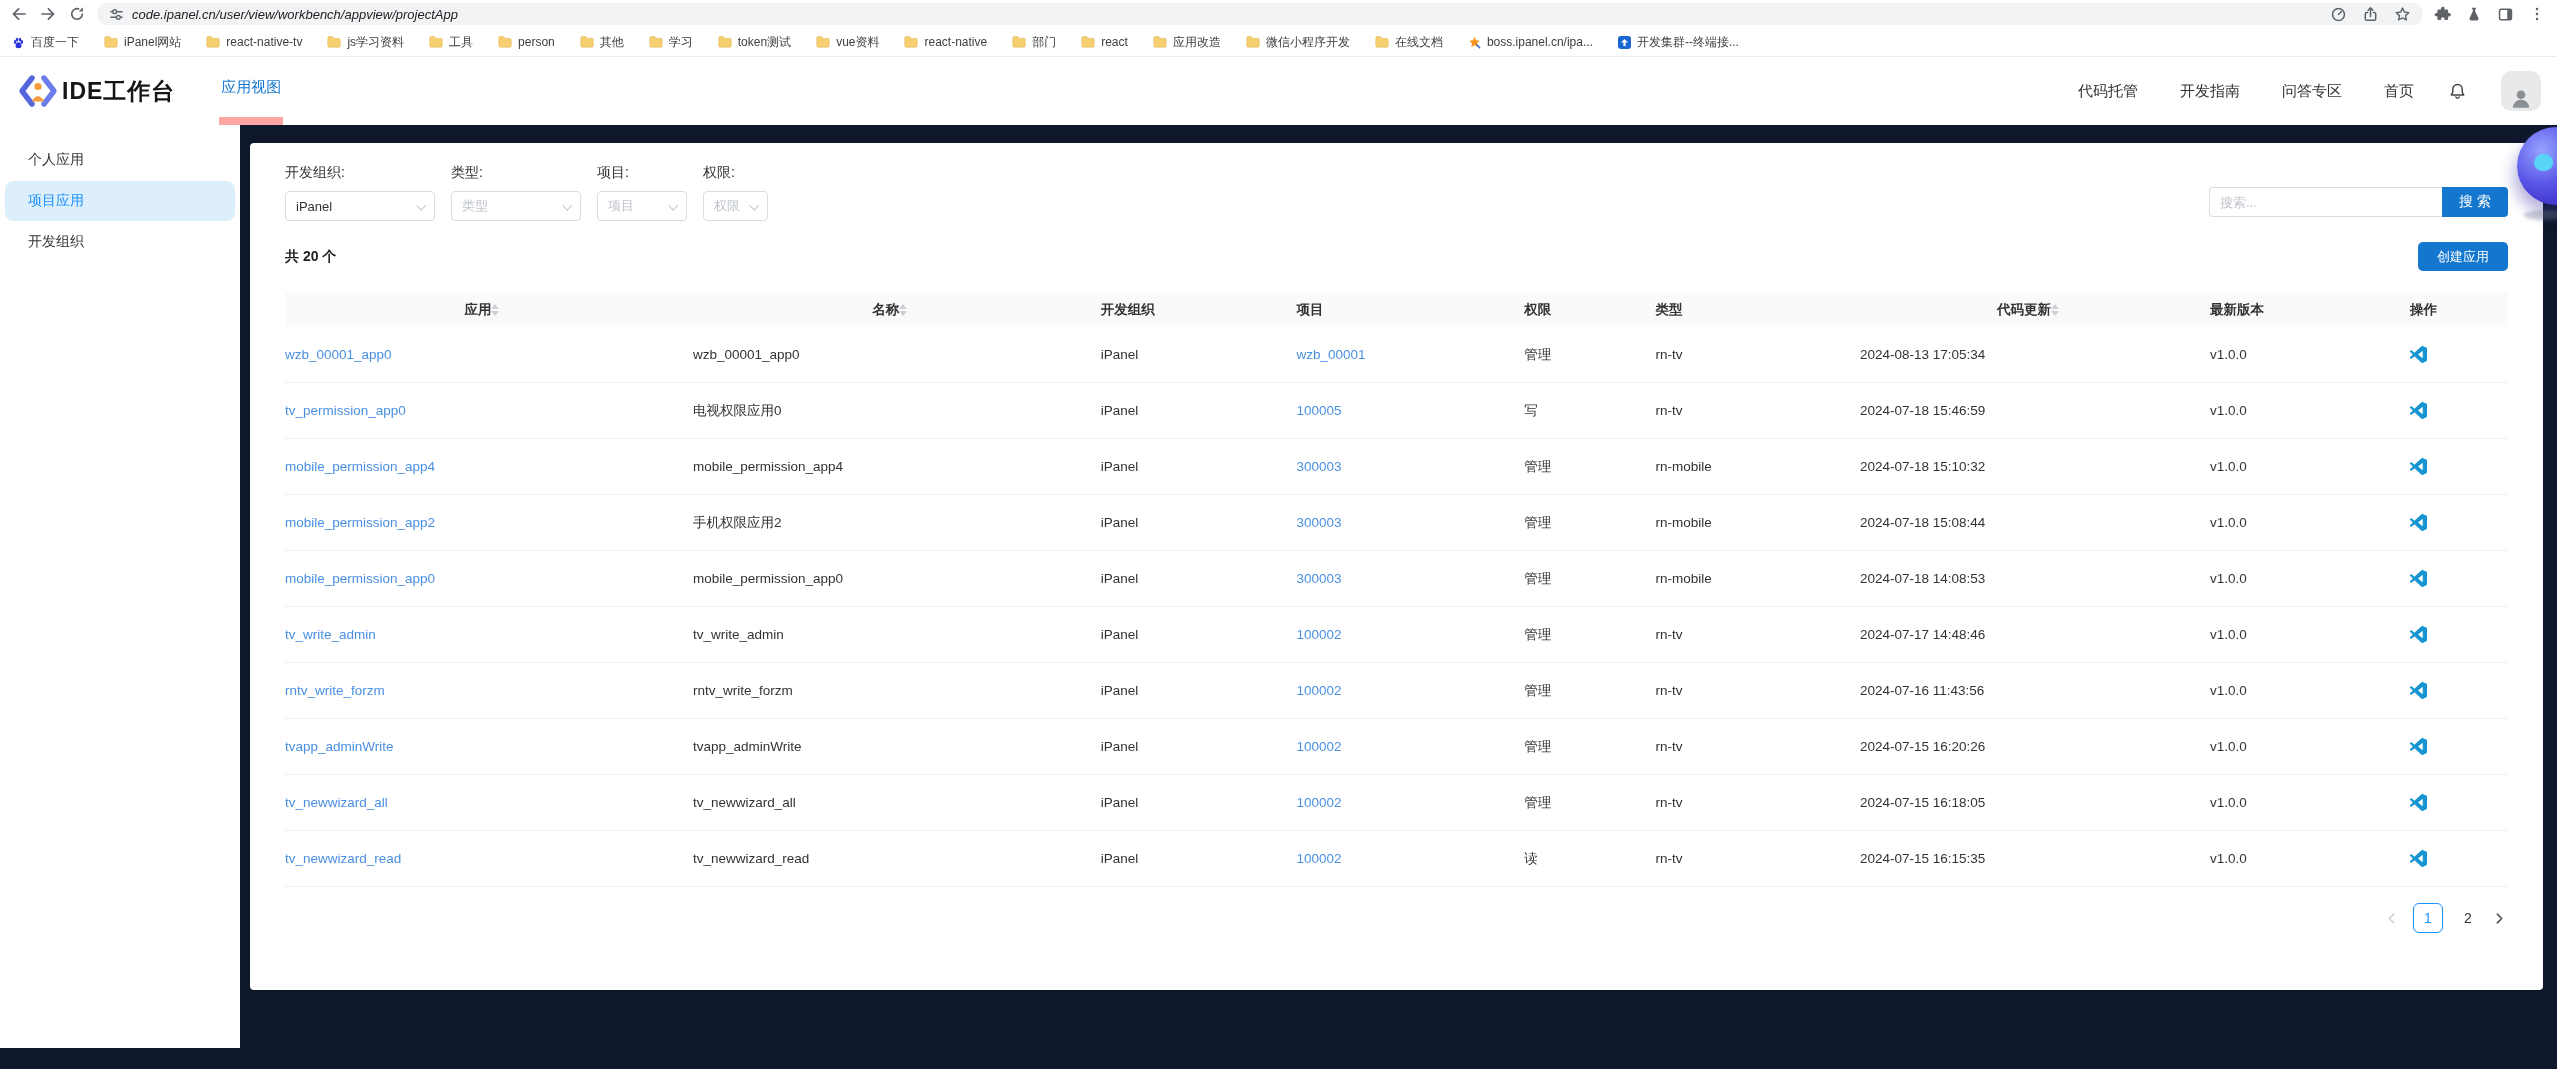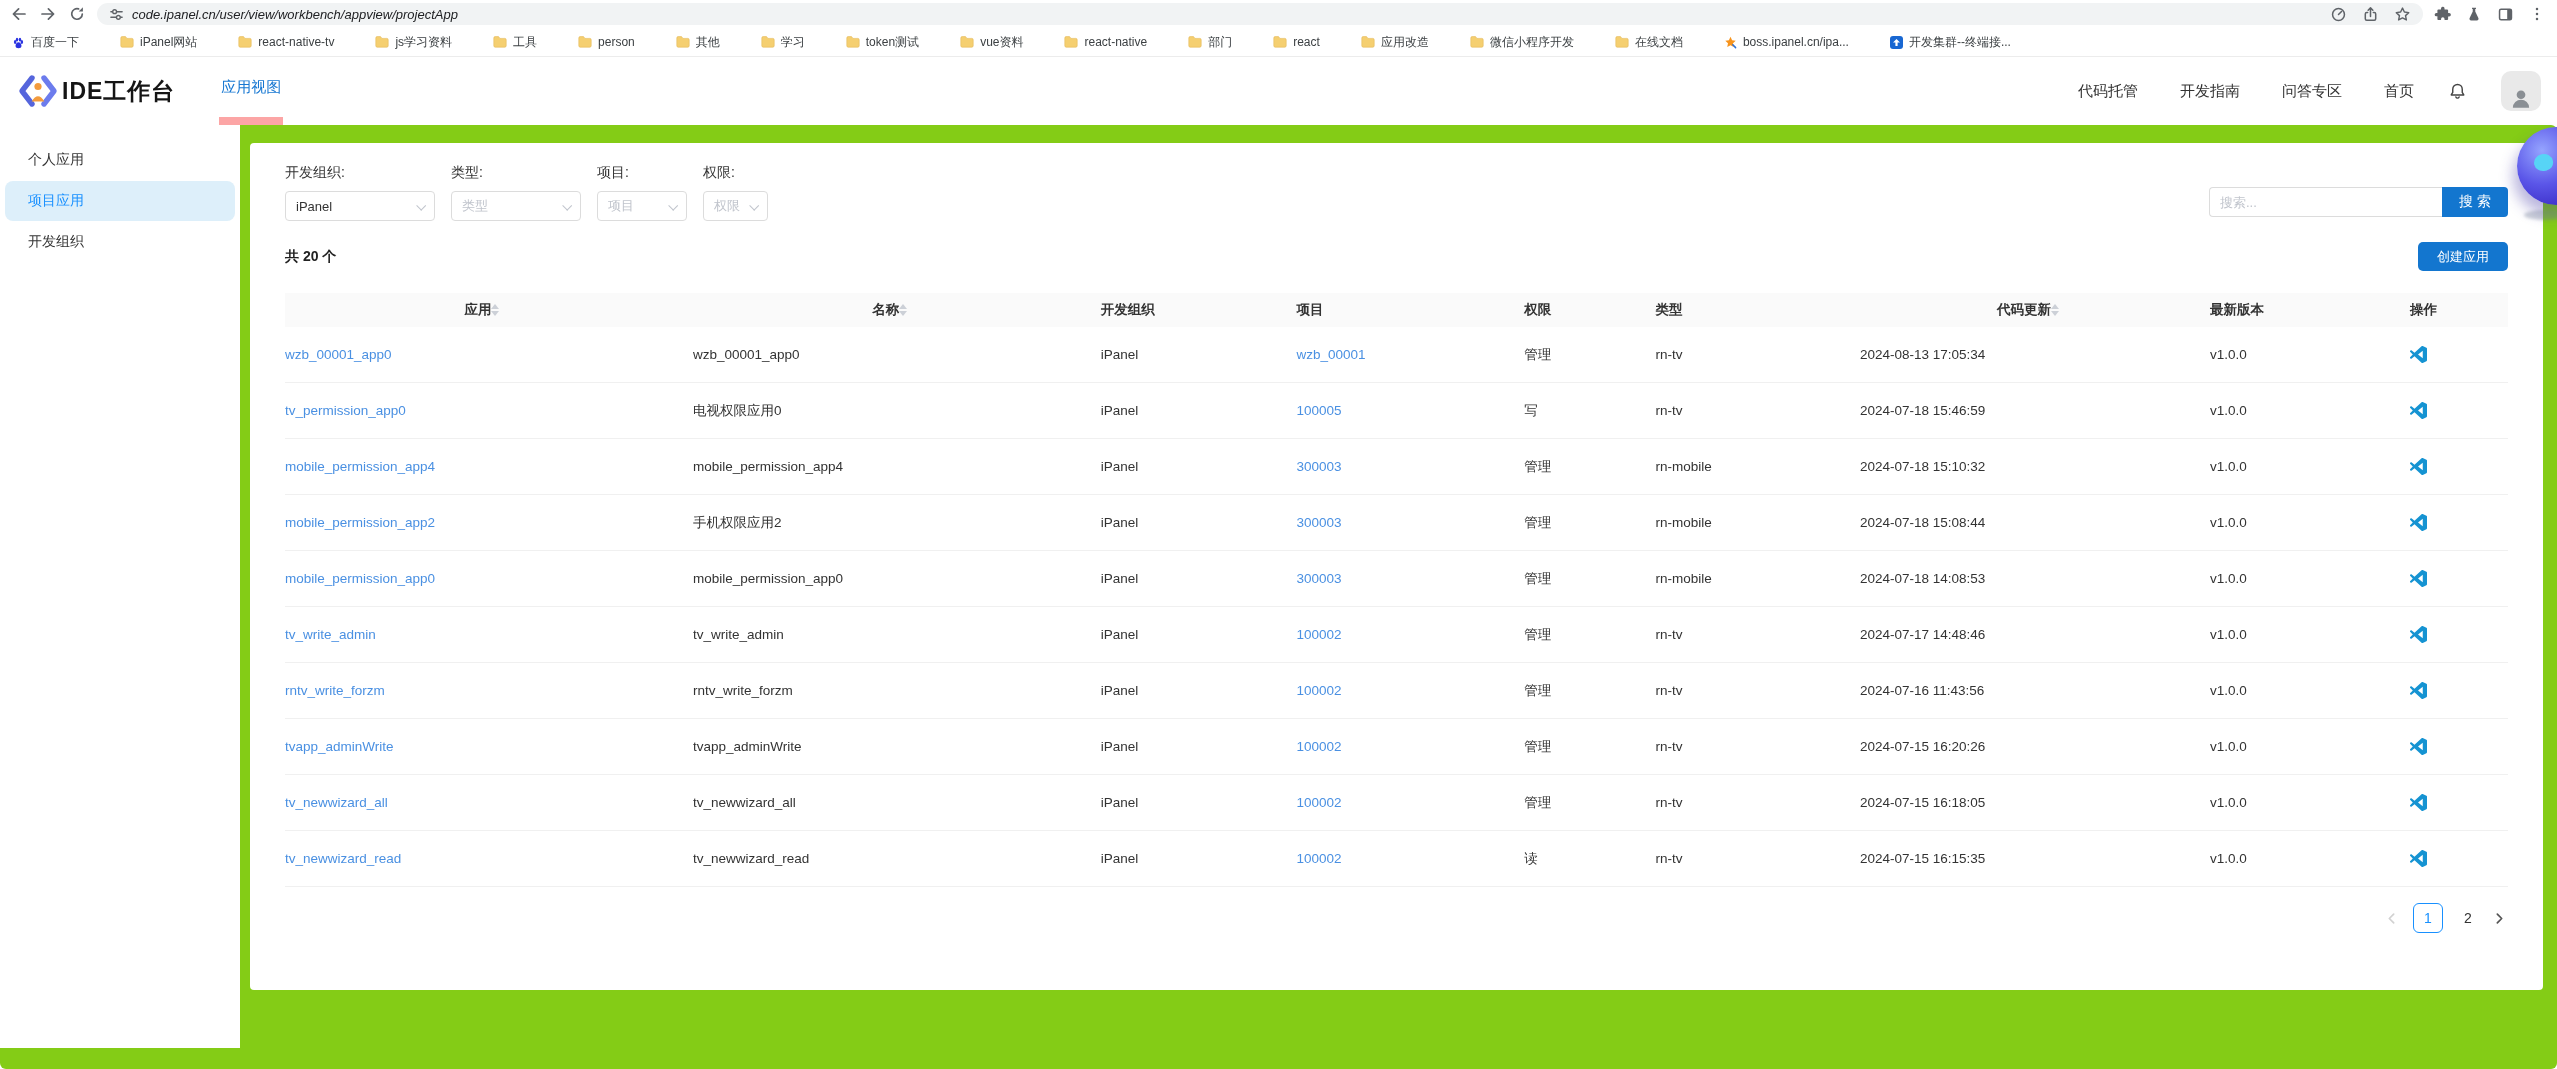--- a/index.html
+++ b/index.html
@@ -8,37 +8,37 @@
 
   
   .toolbar{position:absolute;top:0;left:0;right:0;height:28px;background:#fff;display:flex;align-items:center;font-style:italic;}
   .tb-btn{width:20px;height:20px;margin-left:9px;display:flex;align-items:center;justify-content:center;flex:0 0 auto;}
   .omnibox{flex:1;height:22px;background:#f1f3f4;border-radius:12px;margin-left:10px;display:flex;align-items:center;padding:0 12px;min-width:0;}
   .url{font-size:13px;color:#202124;margin-left:8px;flex:1;white-space:nowrap;overflow:hidden;}
   .omni-right{display:flex;gap:15px;align-items:center;flex:0 0 auto;}
   .toolbar-right{display:flex;align-items:center;gap:15px;padding:0 12px 0 11px;flex:0 0 auto;}
 
   
-  .bookmarks{position:absolute;top:28px;left:0;right:0;height:29px;background:#fff;display:flex;align-items:center;gap:41px;padding-left:12px;border-bottom:1px solid #ececec;overflow:hidden;}
+  .bookmarks{position:absolute;top:28px;left:0;right:0;height:29px;background:#fff;display:flex;align-items:center;gap:25px;padding-left:12px;border-bottom:1px solid #ececec;overflow:hidden;}
   .bookmark{display:flex;align-items:center;gap:6px;white-space:nowrap;font-size:12px;color:#3c4043;flex:0 0 auto;}
   .bm-icon{display:flex;align-items:center;}
 
   
   .app-header{position:absolute;top:57px;left:0;right:0;height:68px;background:#fff;display:flex;align-items:center;}
   .logo{display:flex;align-items:center;margin-left:18px;gap:4px;}
   .logo-title{font-size:23px;font-weight:bold;color:#151515;letter-spacing:1px;}
   .tab{margin-left:44px;height:68px;display:flex;align-items:center;font-size:15px;color:#1677d2;border-bottom:8px solid #fca5a5;padding:0 2px;}
   .header-right{margin-left:auto;display:flex;align-items:center;margin-right:16px;gap:34px;}
   .hnav{display:flex;gap:42px;font-size:15px;color:#333;}
   .hnav-link{cursor:pointer;white-space:nowrap;}
   .bell{display:flex;align-items:center;}
   .avatar{width:40px;height:40px;border-radius:10px;background:#e9e9e9;display:flex;align-items:flex-end;justify-content:center;overflow:hidden;}
 
   
-  .app-body{position:absolute;top:125px;left:0;right:0;bottom:0;background:#84cc16;border-radius:6px;}
+  .app-body{position:absolute;top:125px;left:0;right:0;bottom:0;background:#0f172a;}
   .sidebar{position:absolute;top:0;left:0;width:240px;height:923px;background:#fff;padding-top:14px;}
   .side-item{height:40px;margin:1px 5px;display:flex;align-items:center;padding-left:23px;font-size:14px;color:#333;border-radius:8px;cursor:pointer;}
   .side-item.active{background:#ddeffa;color:#1890ff;}
 
   .card{position:absolute;left:250px;top:18px;width:2293px;height:847px;background:#fff;border-radius:4px;padding:0 35px;}
 
   .filters-row{display:flex;padding-top:21px;align-items:flex-start;}
   .fgroup{margin-right:16px;}
   .flabel{font-size:14px;color:#333;margin-bottom:9px;}
   .fselect{height:30px;border:1px solid #dcdcdc;border-radius:4px;display:flex;align-items:center;justify-content:space-between;padding:0 10px;font-size:13px;color:#333;background:#fff;cursor:pointer;}

